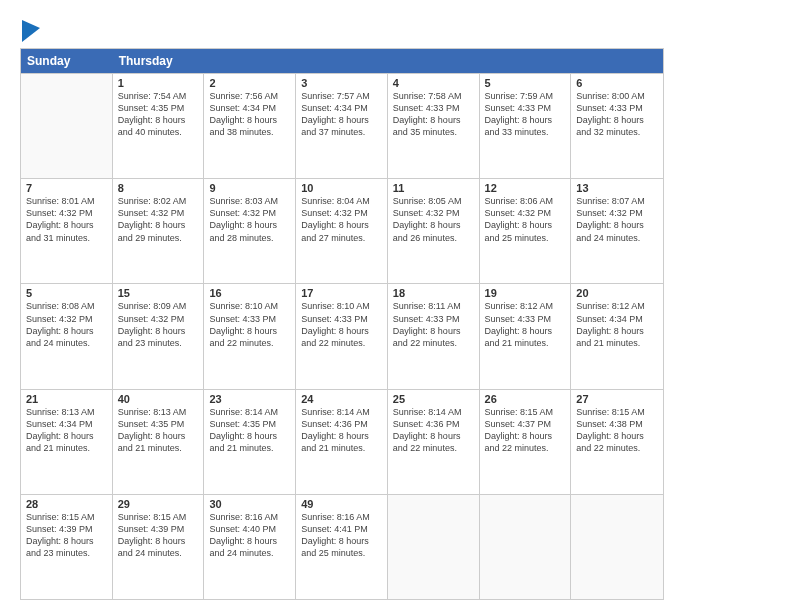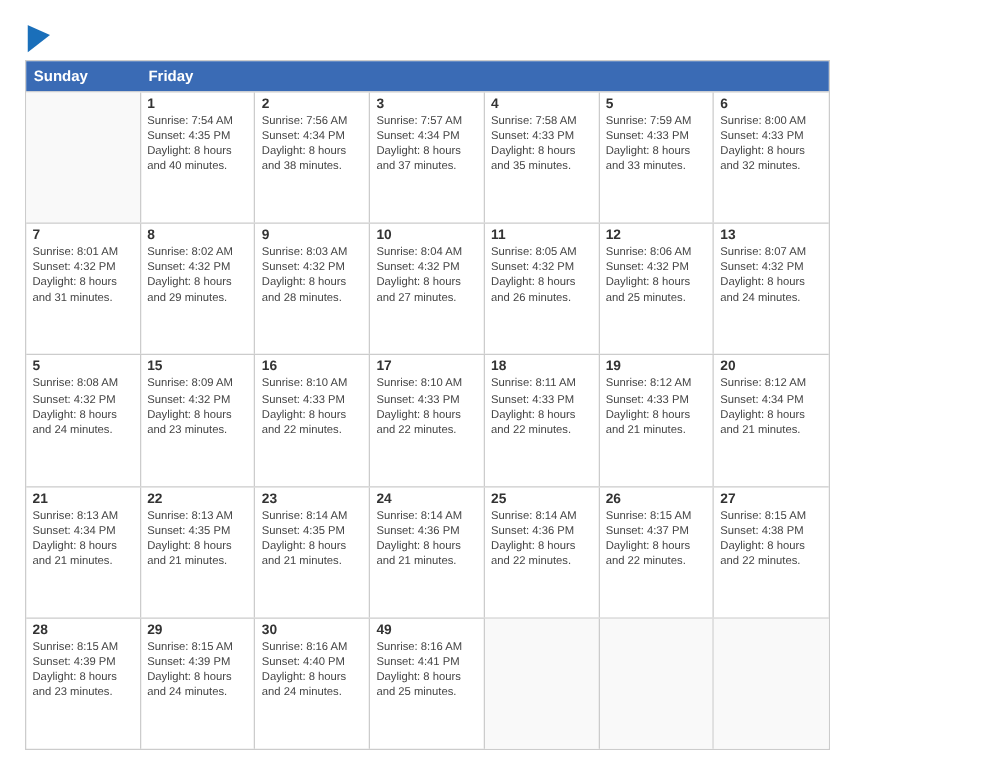--- a/index.html
+++ b/index.html
@@ -126,21 +126,21 @@
     </div>
     <div class="title-block">
       <div class="month-title"></div>
       <div class="location-title"></div>
     </div>
   </div>
 
   <div class="calendar">
     <div class="cal-header" id="cal-header">
         <div class="cal-header-cell">Sunday</div>
-        <div class="cal-header-cell">Friday</div>
+        <div class="cal-header-cell">Thursday</div>
       </div>
     <div class="cal-body" id="cal-body">
         <div class="cal-row">
           <div class="cal-cell empty"></div>
           <div class="cal-cell">
             <div class="day-number">1</div>
             <div class="cell-info">Sunrise: 7:54 AM<br>Sunset: 4:35 PM<br>Daylight: 8 hours<br> and 40 minutes.</div>
           </div>
           <div class="cal-cell">
             <div class="day-number">2</div>
@@ -222,21 +222,21 @@
             <div class="day-number">20</div>
             <div class="cell-info">Sunrise: 8:12 AM<br>Sunset: 4:34 PM<br>Daylight: 8 hours<br> and 21 minutes.</div>
           </div>
         </div>
         <div class="cal-row">
           <div class="cal-cell">
             <div class="day-number">21</div>
             <div class="cell-info">Sunrise: 8:13 AM<br>Sunset: 4:34 PM<br>Daylight: 8 hours<br> and 21 minutes.</div>
           </div>
           <div class="cal-cell">
-            <div class="day-number">22</div>
+            <div class="day-number">40</div>
             <div class="cell-info">Sunrise: 8:13 AM<br>Sunset: 4:35 PM<br>Daylight: 8 hours<br> and 21 minutes.</div>
           </div>
           <div class="cal-cell">
             <div class="day-number">23</div>
             <div class="cell-info">Sunrise: 8:14 AM<br>Sunset: 4:35 PM<br>Daylight: 8 hours<br> and 21 minutes.</div>
           </div>
           <div class="cal-cell">
             <div class="day-number">24</div>
             <div class="cell-info">Sunrise: 8:14 AM<br>Sunset: 4:36 PM<br>Daylight: 8 hours<br> and 21 minutes.</div>
           </div>

